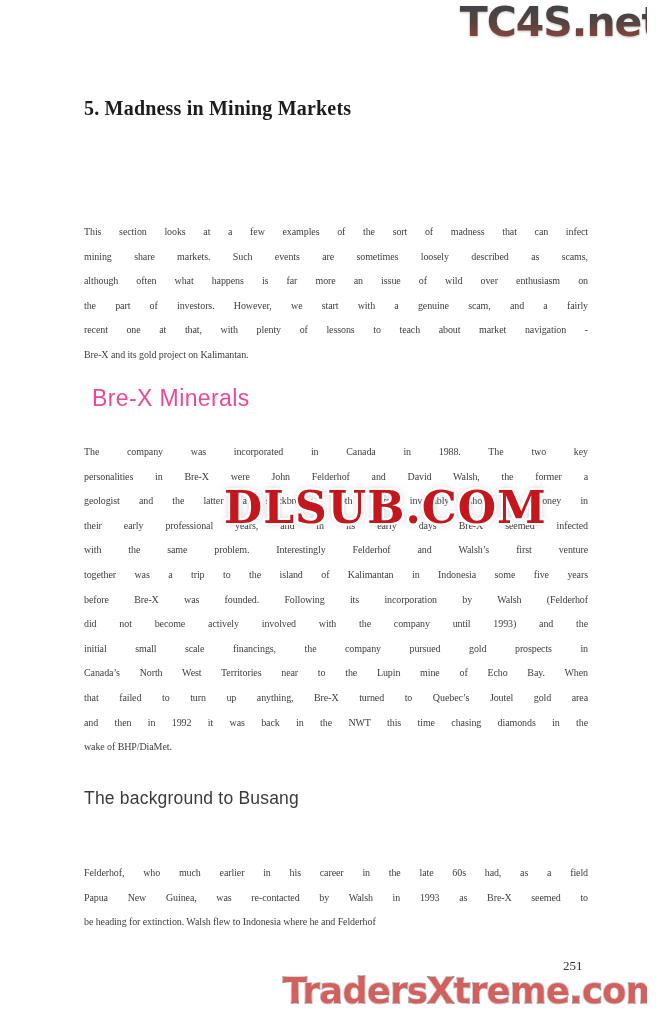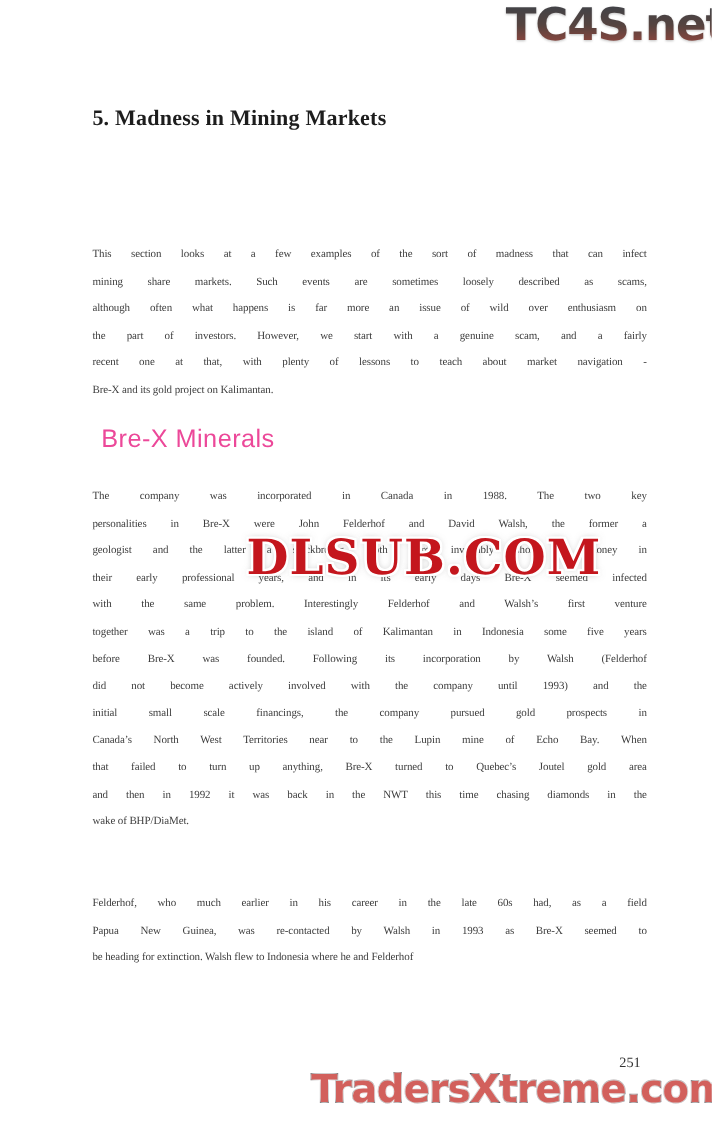--- a/index.html
+++ b/index.html
@@ -26,21 +26,21 @@
   }
 
   
   .para {
     position:absolute; left:84px; width:504px;
     font-size:10px; line-height:24.6px; color:#3e3e3e;
     letter-spacing:-0.1px;
   }
   .p1 { top:220px; }
   .p2 { top:440px; }
-  .p3 { top:810px; }
+  .p3 { top:861px; }
   .tline { text-align:justify; text-align-last:justify; }
   .tline.last { text-align-last:left; }
 
   
   .h2 {
     position:absolute; left:92px; top:385px; margin:0;
     font-family:"Liberation Sans", sans-serif; font-weight:400;
     font-size:23px; color:#ec4899; letter-spacing:0.4px;
   }
   .h3 {
@@ -110,20 +110,21 @@
       <div class="tline">did not become actively involved with the company until 1993) and the</div>
       <div class="tline">initial small scale financings, the company pursued gold prospects in</div>
       <div class="tline">Canada’s North West Territories near to the Lupin mine of Echo Bay. When</div>
       <div class="tline">that failed to turn up anything, Bre-X turned to Quebec’s Joutel gold area</div>
       <div class="tline">and then in 1992 it was back in the NWT this time chasing diamonds in the</div>
       <div class="tline last">wake of BHP/DiaMet.</div>
     </div>
 
   <div class="wm wm-mid">DLSUB.COM</div>
 
+  <h3 class="h3">The background to Busang</h3>
 
   <div class="para p3">
       <div class="tline">Felderhof, who much earlier in his career in the late 60s had, as a field</div>
       <div class="tline">Papua New Guinea, was re-contacted by Walsh in 1993 as Bre-X seemed to</div>
       <div class="tline last">be heading for extinction. Walsh flew to Indonesia where he and Felderhof</div>
     </div>
 
   <div class="page-number">251</div>
 
   <div class="wm wm-bottom">TradersXtreme.com</div>

